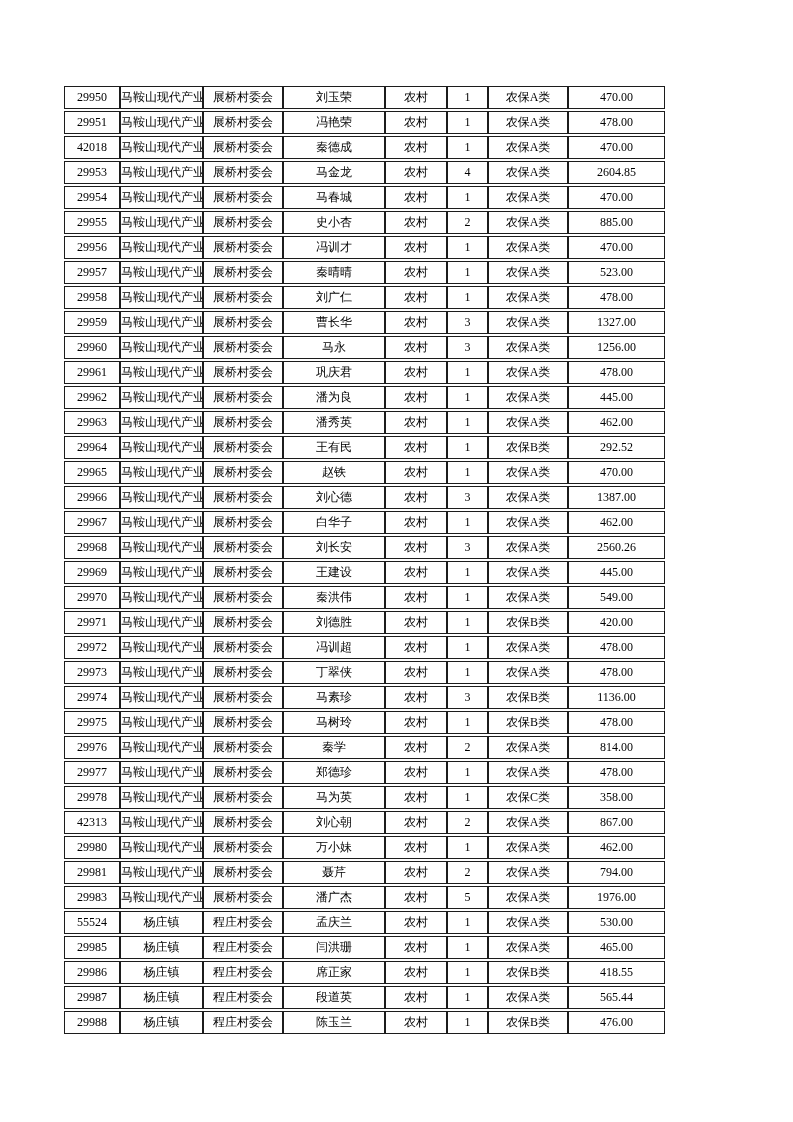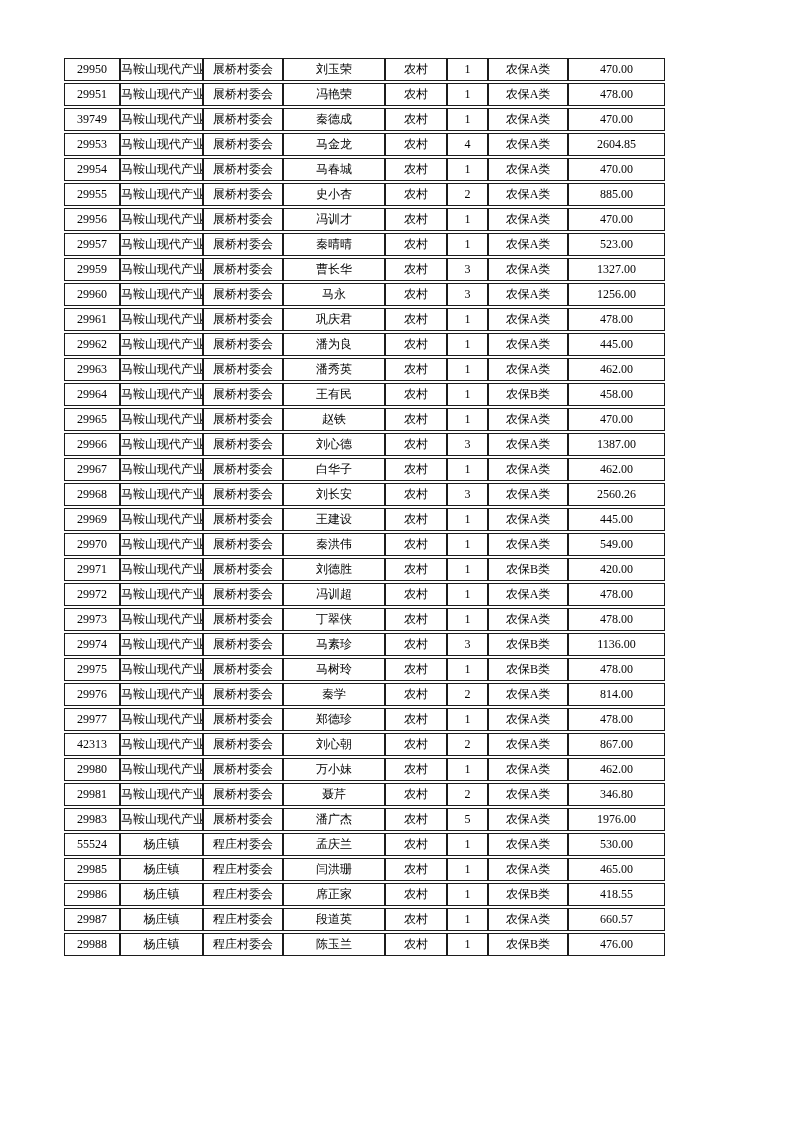--- a/index.html
+++ b/index.html
@@ -11,21 +11,21 @@
   .page {
     position: relative;
     width: 793px;
     height: 1122px;
     background: #ffffff;
     overflow: hidden;
   }
   table.grid {
     position: absolute;
     left: 64px;
-    top: 56px;
+    top: 84px;
     width: 601px;
     border-collapse: separate;
     border-spacing: 0 2px;
     table-layout: fixed;
   }
   table.grid td {
     box-sizing: border-box;
     border: 1px solid #1c1c1c;
     height: 23px;
     padding: 0;
@@ -78,21 +78,21 @@
           <td>29951</td>
           <td>马鞍山现代产业</td>
           <td>展桥村委会</td>
           <td>冯艳荣</td>
           <td>农村</td>
           <td>1</td>
           <td>农保A类</td>
           <td>478.00</td>
         </tr>
         <tr>
-          <td>39749</td>
+          <td>42018</td>
           <td>马鞍山现代产业</td>
           <td>展桥村委会</td>
           <td>秦德成</td>
           <td>农村</td>
           <td>1</td>
           <td>农保A类</td>
           <td>470.00</td>
         </tr>
         <tr>
           <td>29953</td>
@@ -138,20 +138,30 @@
           <td>29957</td>
           <td>马鞍山现代产业</td>
           <td>展桥村委会</td>
           <td>秦晴晴</td>
           <td>农村</td>
           <td>1</td>
           <td>农保A类</td>
           <td>523.00</td>
         </tr>
         <tr>
+          <td>29958</td>
+          <td>马鞍山现代产业</td>
+          <td>展桥村委会</td>
+          <td>刘广仁</td>
+          <td>农村</td>
+          <td>1</td>
+          <td>农保A类</td>
+          <td>478.00</td>
+        </tr>
+        <tr>
           <td>29959</td>
           <td>马鞍山现代产业</td>
           <td>展桥村委会</td>
           <td>曹长华</td>
           <td>农村</td>
           <td>3</td>
           <td>农保A类</td>
           <td>1327.00</td>
         </tr>
         <tr>
@@ -195,21 +205,21 @@
           <td>462.00</td>
         </tr>
         <tr>
           <td>29964</td>
           <td>马鞍山现代产业</td>
           <td>展桥村委会</td>
           <td>王有民</td>
           <td>农村</td>
           <td>1</td>
           <td>农保B类</td>
-          <td>458.00</td>
+          <td>292.52</td>
         </tr>
         <tr>
           <td>29965</td>
           <td>马鞍山现代产业</td>
           <td>展桥村委会</td>
           <td>赵铁</td>
           <td>农村</td>
           <td>1</td>
           <td>农保A类</td>
           <td>470.00</td>
@@ -328,20 +338,30 @@
           <td>29977</td>
           <td>马鞍山现代产业</td>
           <td>展桥村委会</td>
           <td>郑德珍</td>
           <td>农村</td>
           <td>1</td>
           <td>农保A类</td>
           <td>478.00</td>
         </tr>
         <tr>
+          <td>29978</td>
+          <td>马鞍山现代产业</td>
+          <td>展桥村委会</td>
+          <td>马为英</td>
+          <td>农村</td>
+          <td>1</td>
+          <td>农保C类</td>
+          <td>358.00</td>
+        </tr>
+        <tr>
           <td>42313</td>
           <td>马鞍山现代产业</td>
           <td>展桥村委会</td>
           <td>刘心朝</td>
           <td>农村</td>
           <td>2</td>
           <td>农保A类</td>
           <td>867.00</td>
         </tr>
         <tr>
@@ -355,21 +375,21 @@
           <td>462.00</td>
         </tr>
         <tr>
           <td>29981</td>
           <td>马鞍山现代产业</td>
           <td>展桥村委会</td>
           <td>聂芹</td>
           <td>农村</td>
           <td>2</td>
           <td>农保A类</td>
-          <td>346.80</td>
+          <td>794.00</td>
         </tr>
         <tr>
           <td>29983</td>
           <td>马鞍山现代产业</td>
           <td>展桥村委会</td>
           <td>潘广杰</td>
           <td>农村</td>
           <td>5</td>
           <td>农保A类</td>
           <td>1976.00</td>
@@ -405,21 +425,21 @@
           <td>418.55</td>
         </tr>
         <tr>
           <td>29987</td>
           <td>杨庄镇</td>
           <td>程庄村委会</td>
           <td>段道英</td>
           <td>农村</td>
           <td>1</td>
           <td>农保A类</td>
-          <td>660.57</td>
+          <td>565.44</td>
         </tr>
         <tr>
           <td>29988</td>
           <td>杨庄镇</td>
           <td>程庄村委会</td>
           <td>陈玉兰</td>
           <td>农村</td>
           <td>1</td>
           <td>农保B类</td>
           <td>476.00</td>

